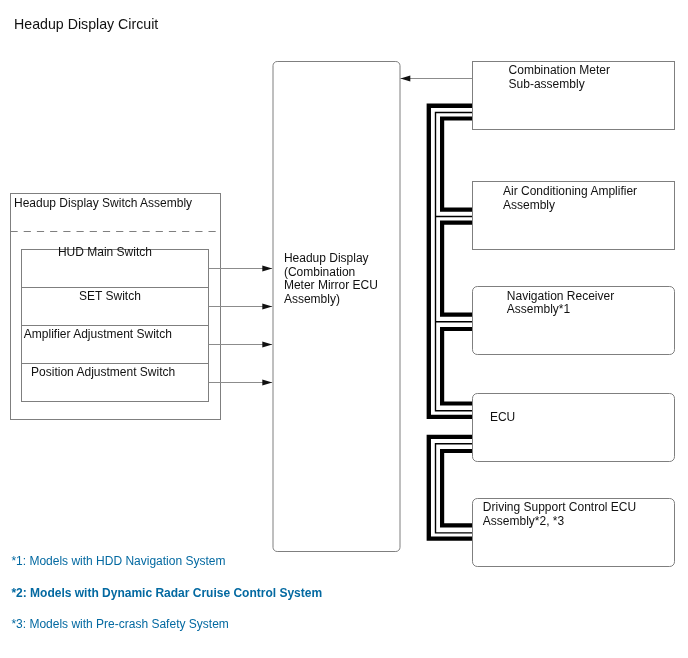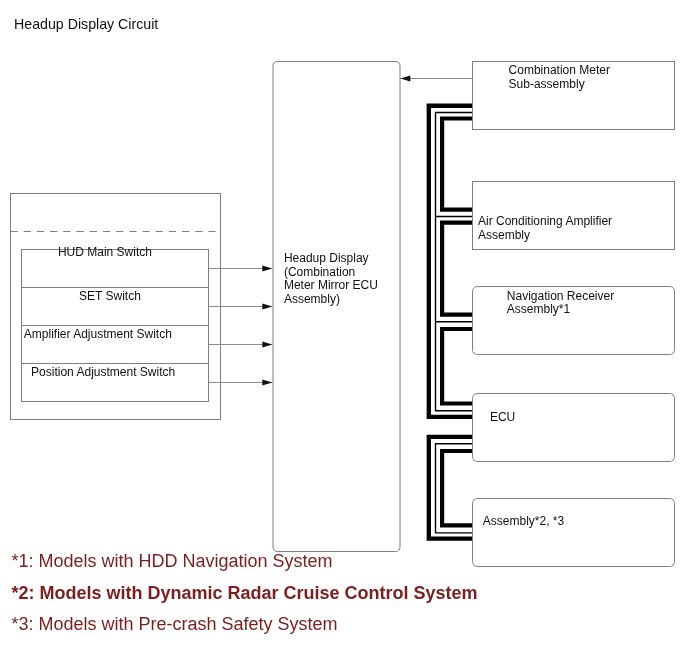--- a/index.html
+++ b/index.html
@@ -1,21 +1,21 @@
 <!DOCTYPE html>
 <html><head>
 <meta charset="utf-8">
 <style>
   html,body{margin:0;padding:0;}
   body{width:688px;height:658px;background:#ffffff;font-family:"Liberation Sans",sans-serif;color:#000;overflow:hidden;-webkit-font-smoothing:antialiased;}
   #stage{position:relative;width:688px;height:474px;}
   #svgroot{position:absolute;left:0;top:0;width:688px;height:658px;}
   .txt{position:absolute;transform:translateZ(0);white-space:pre;font-size:12px;line-height:13.5px;color:#111;}
   #title{position:absolute;transform:translateZ(0);left:14.0px;top:16.0px;font-size:14.2px;line-height:16px;white-space:pre;color:#111;}
-  .note{position:absolute;transform:translateZ(0);white-space:pre;font-size:18px;line-height:14px;color:#7f1d1d;left:11.4px;}
+  .note{position:absolute;transform:translateZ(0);white-space:pre;font-size:12px;line-height:14px;color:#0369a1;left:11.4px;}
 </style>
 </head>
 <body>
 
 <div id="stage">
 
   <div id="title">Headup Display Circuit</div>
 
   <svg id="svgroot" viewBox="0 0 688 658">
     <defs>
@@ -59,30 +59,31 @@
       <path d="M472,329 L442.1,329 L442.1,403.5 L472,403.5" stroke-width="4.2"></path>
     </g>
 
     <g fill="none" stroke="#000" stroke-linecap="butt">
       <path d="M472,436.8 L428.8,436.8 L428.8,538.6 L472,538.6" stroke-width="4.35"></path>
       <path d="M472,443.8 L435.5,443.8 L435.5,532.9 L472,532.9" stroke-width="1.4"></path>
       <path d="M472,451 L442.1,451 L442.1,525.3 L472,525.3" stroke-width="4.2"></path>
     </g>
   </svg>
 
+  <div class="txt" style="left:14.0px;top:197.1px;">Headup Display Switch Assembly</div>
   <div class="txt" style="left:57.9px;top:246px;">HUD Main Switch</div>
   <div class="txt" style="left:79.0px;top:290.2px;text-align:center;">SET Switch</div>
   <div class="txt" style="left:23.8px;top:328.4px;">Amplifier Adjustment Switch</div>
   <div class="txt" style="left:31.1px;top:366.1px;">Position Adjustment Switch</div>
 
   <div class="txt" style="left:283.9px;top:252.1px;"><span>Headup Display</span><br><span>(Combination</span><br><span>Meter Mirror ECU</span><br><span>Assembly)</span></div>
 
   <div class="txt" style="left:508.6px;top:64.3px;"><span>Combination Meter</span><br><span>Sub-assembly</span></div>
-  <div class="txt" style="left:478px;top:185.0px;margin-top:30px;"><span>Air Conditioning Amplifier</span><br><span>Assembly</span></div>
+  <div class="txt" style="left:503px;top:185.0px;"><span>Air Conditioning Amplifier</span><br><span>Assembly</span></div>
   <div class="txt" style="left:506.8px;top:289.8px;"><span>Navigation Receiver</span><br><span>Assembly*1</span></div>
   <div class="txt" style="left:489.9px;top:397.1px;"><br><span>ECU</span></div>
-  <div class="txt" style="left:482.8px;top:501.2px;"><br><span>Assembly*2, *3</span></div>
+  <div class="txt" style="left:482.8px;top:501.2px;"><span>Driving Support Control ECU</span><br><span>Assembly*2, *3</span></div>
 
   <div class="note" style="top:554.1px;">*1: Models with HDD Navigation System</div>
   <div class="note" style="top:585.8px;font-weight:bold;">*2: Models with Dynamic Radar Cruise Control System</div>
   <div class="note" style="top:617.1px;">*3: Models with Pre-crash Safety System</div>
 
 </div>
 
 </body></html>

